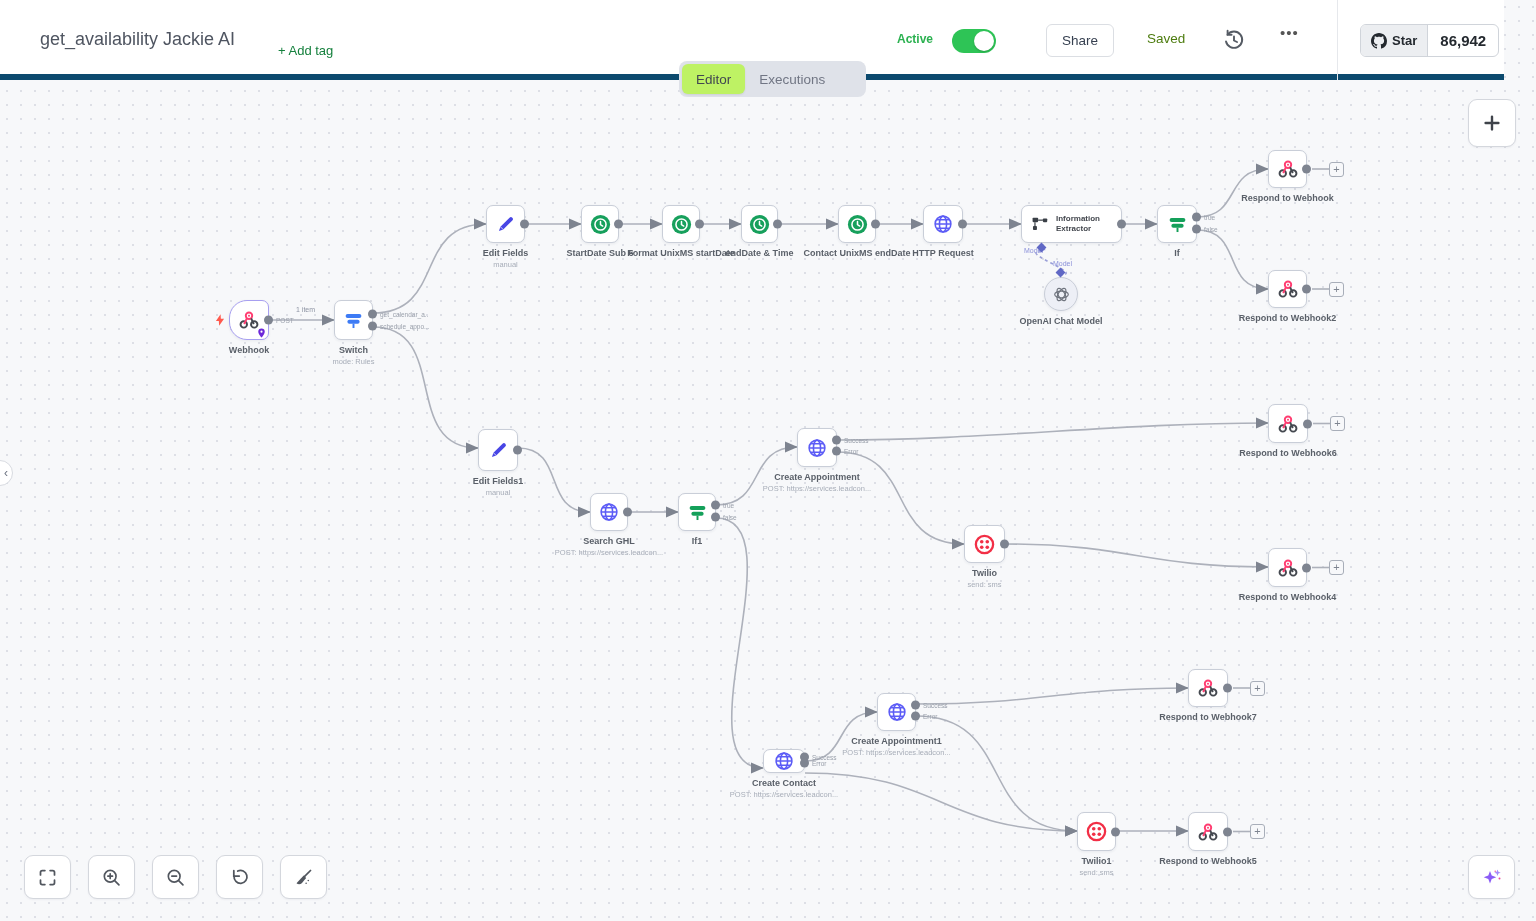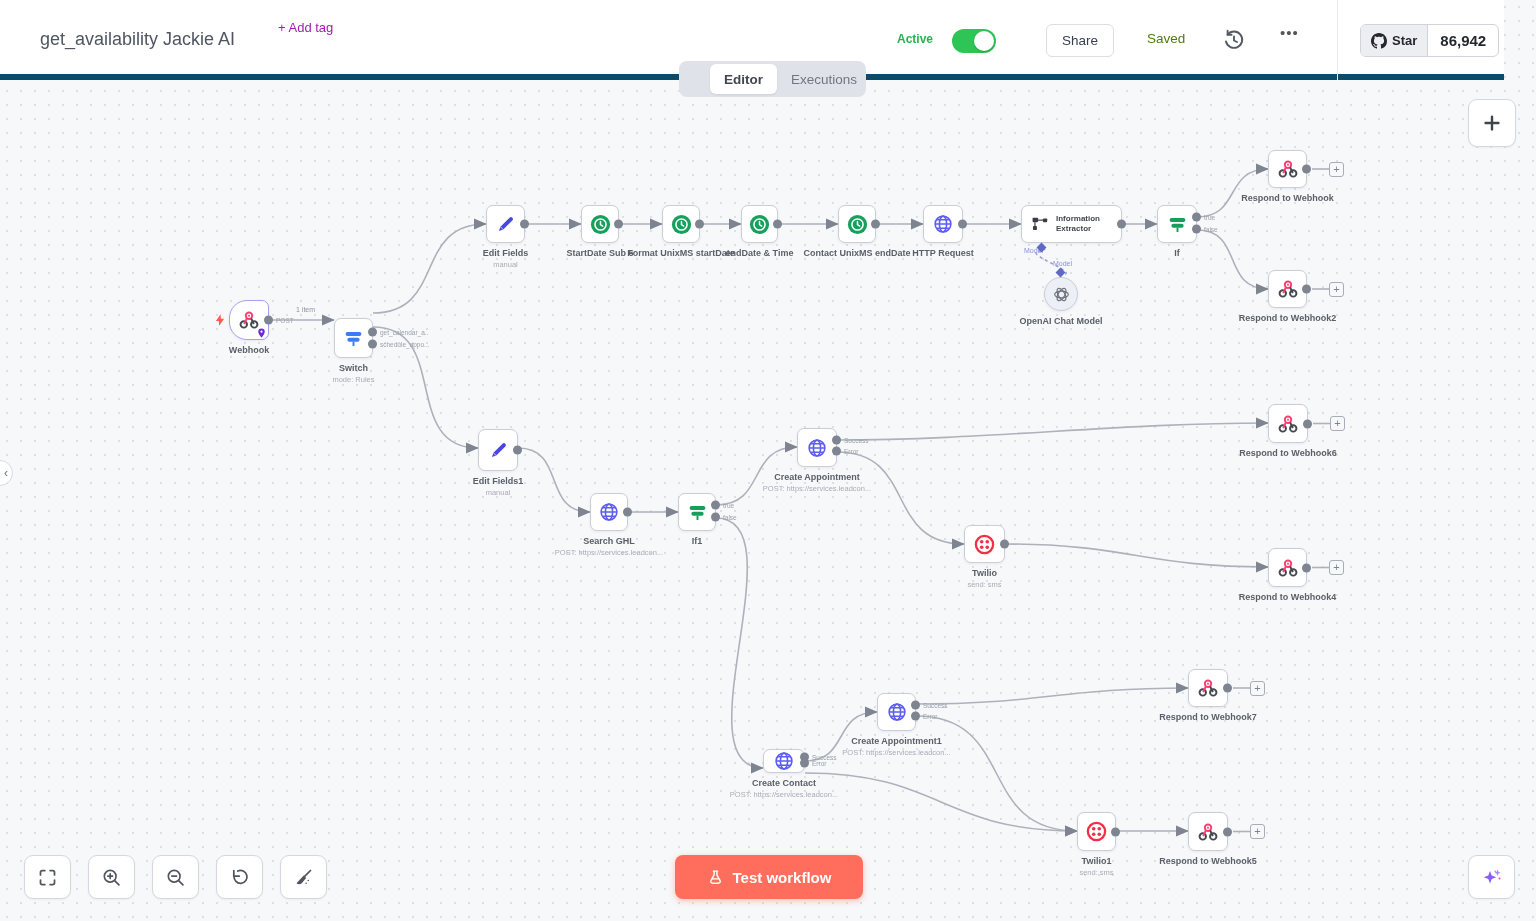--- a/index.html
+++ b/index.html
@@ -29,21 +29,21 @@
     background:#f7f8fa;color:#7d8490;font-size:11px;line-height:12px;text-align:center;z-index:2;cursor:pointer;}
   .flabel{position:absolute;font-size:7px;color:#8d93a3;z-index:1;white-space:nowrap;}
   .diamond{position:absolute;width:7px;height:7px;background:#6068c5;transform:rotate(45deg);z-index:3;}
   .bolt{position:absolute;z-index:3;}
   .pinbadge{position:absolute;z-index:4;}
 
   
   #header{position:absolute;top:0;left:0;width:1504px;height:80px;background:#fff;
     border-bottom:6px solid #0c4a6e;z-index:10;}
   #wf-title{position:absolute;left:40px;top:29px;font-size:18px;color:#4f5561;}
-  #add-tag{position:absolute;left:278px;top:20px;font-size:13px;color:#a21caf;cursor:pointer;}
+  #add-tag{position:absolute;left:278px;top:43px;font-size:13px;color:#15803d;cursor:pointer;}
   #active-label{position:absolute;left:897px;top:32px;font-size:12px;font-weight:700;color:#2bb150;}
   .toggle{position:absolute;left:952px;top:29px;width:44px;height:24px;border-radius:12px;
     background:#2ec456;cursor:pointer;}
   .toggle .knob{position:absolute;right:2px;top:2px;width:20px;height:20px;border-radius:50%;background:#fff;
     box-shadow:0 1px 2px rgba(0,0,0,.2);}
   #share-btn{position:absolute;left:1046px;top:24px;width:68px;height:33px;background:#fff;
     border:1px solid #dbdee3;border-radius:6px;font-size:13.5px;font-weight:400;color:#374151;
     display:flex;align-items:center;justify-content:center;cursor:pointer;}
   #saved-label{position:absolute;left:1147px;top:31px;font-size:13.5px;color:#4d7c0f;}
   #history-btn{position:absolute;left:1222px;top:28px;width:24px;height:24px;cursor:pointer;}
@@ -53,21 +53,21 @@
     border-radius:6px;overflow:hidden;cursor:pointer;background:#fff;}
   #star-left{display:flex;align-items:center;gap:5px;background:#eceef1;padding:0 10px;
     font-size:13px;font-weight:700;color:#24292f;border-right:1px solid #d0d4da;justify-content:center;}
   #star-right{display:flex;align-items:center;padding:0 12px;font-size:15px;font-weight:700;color:#24292f;}
 
   
   #tabs{position:absolute;left:679px;top:61px;width:187px;height:36px;background:#dfe2e9;
     border-radius:8px;display:flex;align-items:center;padding:3px;z-index:11;}
   .tab{height:30px;display:flex;align-items:center;justify-content:center;font-size:13.5px;
     border-radius:6px;cursor:pointer;padding:0 14px;}
-  .tab.active{background:#ffffff;color:#414651;font-weight:700;box-shadow:0 1px 2px rgba(0,0,0,.08);margin-left:28px;}
+  .tab.active{background:#bef264;color:#414651;font-weight:400;box-shadow:0 1px 2px rgba(0,0,0,.08);}
   .tab.inactive{color:#717684;}
 
   
   .sq-btn{position:absolute;width:47px;height:44px;background:#fff;border:1px solid #d4d7dd;
     border-radius:9px;display:flex;align-items:center;justify-content:center;cursor:pointer;z-index:9;
     box-shadow:0 1px 2px rgba(35,46,70,.05);}
   #add-node-btn{left:1468px;top:99px;width:48px;height:48px;}
   #fit-btn{left:24px;top:855px;}
   #zoomin-btn{left:88px;top:855px;}
   #zoomout-btn{left:152px;top:855px;}
@@ -144,21 +144,21 @@
               <circle cx="12" cy="7.4" r="3.5" stroke="#ff3d71"></circle>
               <path d="M9.6 10.2 L6.8 16.4" stroke="#ff3d71"></path>
               <path d="M14.4 10.2 L17.2 16.4" stroke="#44484f"></path>
               <circle cx="12" cy="7.4" r="1.1" fill="#ff3d71" stroke="none"></circle>
             </svg>
           </span>
           <div class="nlabel">Webhook</div>
           <div class="dot" style="top: 50%;"></div>
           <div class="portlabel" style="top: 50%;">POST</div>
         </div>
-        <div class="node " style="left: 334px; top: 300px; width: 39px; height: 40px; margin-top: 18px;">
+        <div class="node " style="left: 334px; top: 300px; width: 39px; height: 40px;">
           <span style="display: flex; align-items: center;">
             <svg viewBox="0 0 24 24" width="21" height="21">
               <rect x="3" y="4.5" width="18" height="4.6" rx="2.3" fill="#3d7bf5"></rect>
               <rect x="5" y="11" width="14" height="4.6" rx="2.3" fill="#3d7bf5"></rect>
               <rect x="10.9" y="15.6" width="2.2" height="5" fill="#3d7bf5"></rect>
             </svg>
           </span>
           <div class="nlabel">Switch<div class="nsub">mode: Rules</div></div>
           <div class="dot" style="top: 33%;"></div>
           <div class="portlabel" style="top: 33%;">get_calendar_a..</div>
@@ -532,28 +532,20 @@
   </div>
   <div class="sq-btn" id="tidy-btn">
     <svg viewBox="0 0 24 24" width="21" height="21">
         <path d="M20 4 L13 11" stroke="#51565e" stroke-width="2" stroke-linecap="round"></path>
         <path d="M12.3 9.8 L15 12.5 L10 18.5 C8.5 20 5.5 20 4 18.5 L9 13 Z" fill="#51565e"></path>
         <circle cx="17.5" cy="15.5" r="0.9" fill="#51565e"></circle>
         <circle cx="15" cy="18.5" r="0.9" fill="#51565e"></circle>
       </svg>
   </div>
 
-  <button id="test-btn">
-    <svg viewBox="0 0 24 24" width="17" height="17" fill="none" stroke="#fff" stroke-width="2" stroke-linecap="round">
-        <path d="M9 3 h6"></path>
-        <path d="M10 3 v5.2 L5.4 16.8 A2.4 2.4 0 0 0 7.6 20 h8.8 a2.4 2.4 0 0 0 2.2-3.2 L14 8.2 V3"></path>
-        <path d="M7.5 14 h9" stroke-width="1.6"></path>
-      </svg>
-    <span>Test workflow</span>
-  </button>
 
   <div class="sq-btn" id="ai-btn">
     <svg viewBox="0 0 24 24" width="24" height="24">
         <path d="M10 6 l1.7 4.6 L16.3 12.3 l-4.6 1.7 L10 18.6 l-1.7-4.6 L3.7 12.3 l4.6-1.7 Z" fill="#8b5cf6"></path>
         <path d="M17.5 4.5 l0.9 2.3 2.3 0.9 -2.3 0.9 -0.9 2.3 -0.9-2.3 -2.3-0.9 2.3-0.9 Z" fill="#a78bfa"></path>
         <circle cx="19.5" cy="13.5" r="1" fill="#ec4899"></circle>
         <circle cx="15.2" cy="6.2" r="0.7" fill="#ec4899"></circle>
       </svg>
   </div>
 

